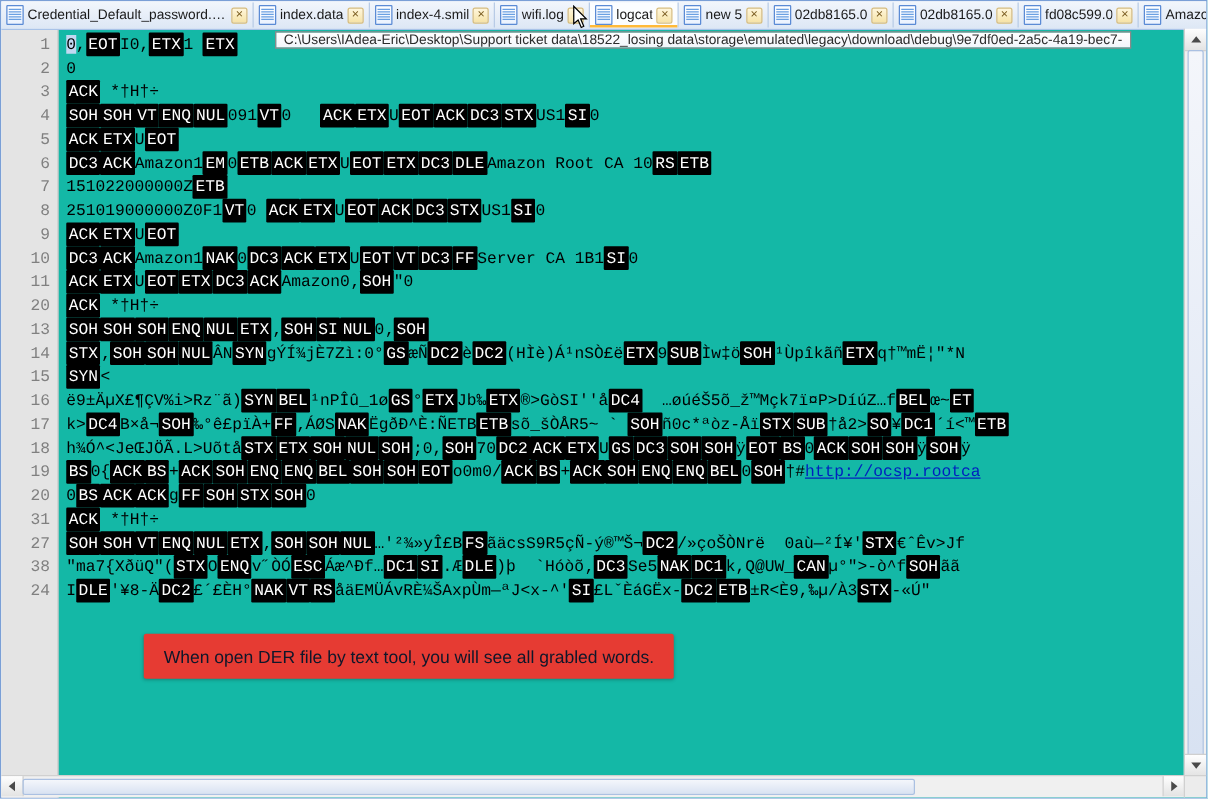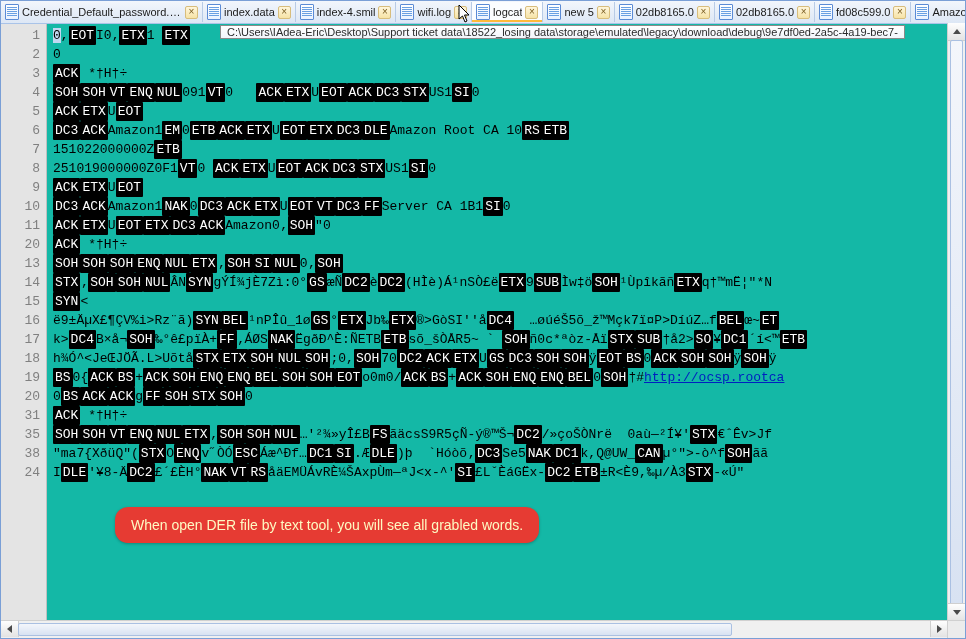--- a/index.html
+++ b/index.html
@@ -19,21 +19,21 @@
   .gutter{width:46px;background:#e4e4e4;border-right:1px solid #c0c0c0;color:#808080;text-align:right;padding-top:2px;box-sizing:border-box;font-size:13px;line-height:19px;}
   .gutter div{padding-right:6px;}
   .code{flex:1;padding:2px 2px 0 6px;line-height:19px;white-space:pre;overflow:hidden;position:relative;background:#14b8a6;}
   .code .row{height:19px;}
   .cc{display:inline-block;background:#000;color:#fff;padding:0 2px;margin:0 0px;border-radius:1px;font-weight:normal;}
   .sel{background:#c2d8f2;}
   a.link{color:#0020c0;text-decoration:underline;}
   
   .cursor-img{position:absolute;top:3px;left:457px;z-index:60;pointer-events:none;}
   
-  .callout{position:absolute;left:114px;top:506px;background:#e63b33;color:#fef9c3;font-family:Arial,Helvetica,sans-serif;font-size:14px;padding:10px 16px;border-radius:13px;box-shadow:0 1px 3px rgba(0,0,0,.25);}
+  .callout{position:absolute;left:114px;top:506px;background:#e63b33;color:#0f172a;font-family:Arial,Helvetica,sans-serif;font-size:14px;padding:10px 16px;border-radius:2px;box-shadow:0 1px 3px rgba(0,0,0,.25);}
   
   .vscroll{position:absolute;right:0;top:22px;bottom:17px;width:17px;background:#f0f0f0;border-left:1px solid #d0d0d0;}
   .vscroll .btn{height:17px;background:linear-gradient(#fefefe,#e3e3e3);border-bottom:1px solid #cfcfcf;display:flex;align-items:center;justify-content:center;}
   .vscroll .btn.dn{position:absolute;bottom:0;left:0;right:0;border-top:1px solid #cfcfcf;border-bottom:none;}
   .vscroll .track{position:absolute;top:17px;bottom:17px;left:0;right:0;}
   .vscroll .thumb{position:absolute;left:2px;right:2px;top:0;height:100%;background:linear-gradient(#f4f6fb,#d8e2f2);border:1px solid #aac0e2;border-radius:2px;}
   .hscroll{position:absolute;left:0;right:17px;bottom:0;height:17px;background:#f0f0f0;border-top:1px solid #d0d0d0;}
   .hscroll .btn{width:17px;height:16px;background:linear-gradient(#fefefe,#e3e3e3);position:absolute;top:0;display:flex;align-items:center;justify-content:center;}
   .hscroll .btn.l{left:0;border-right:1px solid #cfcfcf;}
   .hscroll .btn.r{right:0;border-left:1px solid #cfcfcf;}
@@ -125,21 +125,21 @@
         <div>20</div>
         <div>13</div>
         <div>14</div>
         <div>15</div>
         <div>16</div>
         <div>17</div>
         <div>18</div>
         <div>19</div>
         <div>20</div>
         <div>31</div>
-        <div>35</div>
+        <div>27</div>
         <div>38</div>
         <div>24</div>
       </div>
     <div class="code" id="code"><div class="row"><span class="sel">0</span><span>,</span><span class="cc">EOT</span><span>I0,</span><span class="cc">ETX</span><span>1 </span><span class="cc">ETX</span></div><div class="row"><span>0</span></div><div class="row"><span class="cc">ACK</span><span> *†H†÷</span></div><div class="row"><span class="cc">SOH</span><span class="cc">SOH</span><span class="cc">VT</span><span class="cc">ENQ</span><span class="cc">NUL</span><span>091</span><span class="cc">VT</span><span>0   </span><span class="cc">ACK</span><span class="cc">ETX</span><span>U</span><span class="cc">EOT</span><span class="cc">ACK</span><span class="cc">DC3</span><span class="cc">STX</span><span>US1</span><span class="cc">SI</span><span>0</span></div><div class="row"><span class="cc">ACK</span><span class="cc">ETX</span><span>U</span><span class="cc">EOT</span></div><div class="row"><span class="cc">DC3</span><span class="cc">ACK</span><span>Amazon1</span><span class="cc">EM</span><span>0</span><span class="cc">ETB</span><span class="cc">ACK</span><span class="cc">ETX</span><span>U</span><span class="cc">EOT</span><span class="cc">ETX</span><span class="cc">DC3</span><span class="cc">DLE</span><span>Amazon Root CA 10</span><span class="cc">RS</span><span class="cc">ETB</span></div><div class="row"><span>151022000000Z</span><span class="cc">ETB</span></div><div class="row"><span>251019000000Z0F1</span><span class="cc">VT</span><span>0 </span><span class="cc">ACK</span><span class="cc">ETX</span><span>U</span><span class="cc">EOT</span><span class="cc">ACK</span><span class="cc">DC3</span><span class="cc">STX</span><span>US1</span><span class="cc">SI</span><span>0</span></div><div class="row"><span class="cc">ACK</span><span class="cc">ETX</span><span>U</span><span class="cc">EOT</span></div><div class="row"><span class="cc">DC3</span><span class="cc">ACK</span><span>Amazon1</span><span class="cc">NAK</span><span>0</span><span class="cc">DC3</span><span class="cc">ACK</span><span class="cc">ETX</span><span>U</span><span class="cc">EOT</span><span class="cc">VT</span><span class="cc">DC3</span><span class="cc">FF</span><span>Server CA 1B1</span><span class="cc">SI</span><span>0</span></div><div class="row"><span class="cc">ACK</span><span class="cc">ETX</span><span>U</span><span class="cc">EOT</span><span class="cc">ETX</span><span class="cc">DC3</span><span class="cc">ACK</span><span>Amazon0‚</span><span class="cc">SOH</span><span>"0</span></div><div class="row"><span class="cc">ACK</span><span> *†H†÷</span></div><div class="row"><span class="cc">SOH</span><span class="cc">SOH</span><span class="cc">SOH</span><span class="cc">ENQ</span><span class="cc">NUL</span><span class="cc">ETX</span><span>‚</span><span class="cc">SOH</span><span class="cc">SI</span><span class="cc">NUL</span><span>0‚</span><span class="cc">SOH</span></div><div class="row"><span class="cc">STX</span><span>‚</span><span class="cc">SOH</span><span class="cc">SOH</span><span class="cc">NUL</span><span>ÂN</span><span class="cc">SYN</span><span>gÝÍ¾jÈ7Zì:0°</span><span class="cc">GS</span><span>æÑ</span><span class="cc">DC2</span><span>è</span><span class="cc">DC2</span><span>(HÌè)Á¹nSÒ£ë</span><span class="cc">ETX</span><span>9</span><span class="cc">SUB</span><span>Ìw‡ö</span><span class="cc">SOH</span><span>¹Ùpîkãñ</span><span class="cc">ETX</span><span>q†™mË¦"*N</span></div><div class="row"><span class="cc">SYN</span><span>&lt;</span></div><div class="row"><span>ë9±ÄµX£¶ÇV%i&gt;Rz¨ã)</span><span class="cc">SYN</span><span class="cc">BEL</span><span>¹nPÎû_1ø</span><span class="cc">GS</span><span>°</span><span class="cc">ETX</span><span>Jb‰</span><span class="cc">ETX</span><span>®&gt;GòSI''å</span><span class="cc">DC4</span><span>  …øúéŠ5õ_ž™Mçk7ï¤P&gt;DíúZ…f</span><span class="cc">BEL</span><span>œ~</span><span class="cc">ET</span></div><div class="row"><span>k&gt;</span><span class="cc">DC4</span><span>B×å¬</span><span class="cc">SOH</span><span>‰°ê£pïÀ+</span><span class="cc">FF</span><span>‚ÁØS</span><span class="cc">NAK</span><span>ËgðÐ^È:ÑETB</span><span class="cc">ETB</span><span>sõ_šÒÅR5~ ` </span><span class="cc">SOH</span><span>ñ0c*ªòz-Åï</span><span class="cc">STX</span><span class="cc">SUB</span><span>†å2&gt;</span><span class="cc">SO</span><span>¥</span><span class="cc">DC1</span><span>´í&lt;™</span><span class="cc">ETB</span></div><div class="row"><span>h¾Ó^&lt;JeŒJÖÃ.L&gt;Uõtå</span><span class="cc">STX</span><span class="cc">ETX</span><span class="cc">SOH</span><span class="cc">NUL</span><span class="cc">SOH</span><span>;0,</span><span class="cc">SOH</span><span>70</span><span class="cc">DC2</span><span class="cc">ACK</span><span class="cc">ETX</span><span>U</span><span class="cc">GS</span><span class="cc">DC3</span><span class="cc">SOH</span><span class="cc">SOH</span><span>ÿ</span><span class="cc">EOT</span><span class="cc">BS</span><span>0</span><span class="cc">ACK</span><span class="cc">SOH</span><span class="cc">SOH</span><span>ÿ</span><span class="cc">SOH</span><span>ÿ</span></div><div class="row"><span class="cc">BS</span><span>0{</span><span class="cc">ACK</span><span class="cc">BS</span><span>+</span><span class="cc">ACK</span><span class="cc">SOH</span><span class="cc">ENQ</span><span class="cc">ENQ</span><span class="cc">BEL</span><span class="cc">SOH</span><span class="cc">SOH</span><span class="cc">EOT</span><span>o0m0/</span><span class="cc">ACK</span><span class="cc">BS</span><span>+</span><span class="cc">ACK</span><span class="cc">SOH</span><span class="cc">ENQ</span><span class="cc">ENQ</span><span class="cc">BEL</span><span>0</span><span class="cc">SOH</span><span>†#</span><a class="link" href="#">http://ocsp.rootca</a></div><div class="row"><span>0</span><span class="cc">BS</span><span class="cc">ACK</span><span class="cc">ACK</span><span>g</span><span class="cc">FF</span><span class="cc">SOH</span><span class="cc">STX</span><span class="cc">SOH</span><span>0</span></div><div class="row"><span class="cc">ACK</span><span> *†H†÷</span></div><div class="row"><span class="cc">SOH</span><span class="cc">SOH</span><span class="cc">VT</span><span class="cc">ENQ</span><span class="cc">NUL</span><span class="cc">ETX</span><span>‚</span><span class="cc">SOH</span><span class="cc">SOH</span><span class="cc">NUL</span><span>…'²¾»yÎ£B</span><span class="cc">FS</span><span>ãäcsS9R5çÑ-ý®™Š¬</span><span class="cc">DC2</span><span>/»çoŠÒNrë  0aù—²Í¥'</span><span class="cc">STX</span><span>€ˆÊv&gt;Jf</span></div><div class="row"><span>"ma7{XðüQ"(</span><span class="cc">STX</span><span>O</span><span class="cc">ENQ</span><span>v˝ÒÓ</span><span class="cc">ESC</span><span>Áæ^Ðf…</span><span class="cc">DC1</span><span class="cc">SI</span><span>.Æ</span><span class="cc">DLE</span><span>)þ  `Hóòõ‚</span><span class="cc">DC3</span><span>Se5</span><span class="cc">NAK</span><span class="cc">DC1</span><span>k,Q@UW_</span><span class="cc">CAN</span><span>µ°"&gt;-ò^f</span><span class="cc">SOH</span><span>ãã</span></div><div class="row"><span>I</span><span class="cc">DLE</span><span>'¥8-Ä</span><span class="cc">DC2</span><span>£´£ÈH°</span><span class="cc">NAK</span><span class="cc">VT</span><span class="cc">RS</span><span>åäEMÜÁvRÈ¼ŠAxpÙm—ªJ&lt;x-^'</span><span class="cc">SI</span><span>£LˇÈáGËx-</span><span class="cc">DC2</span><span class="cc">ETB</span><span>±R&lt;È9,‰µ/À3</span><span class="cc">STX</span><span>-«Ú"</span></div></div>
   </div>
 
   <div class="vscroll">
     <div class="btn">
         <span class="arrow up"></span>
       </div>

